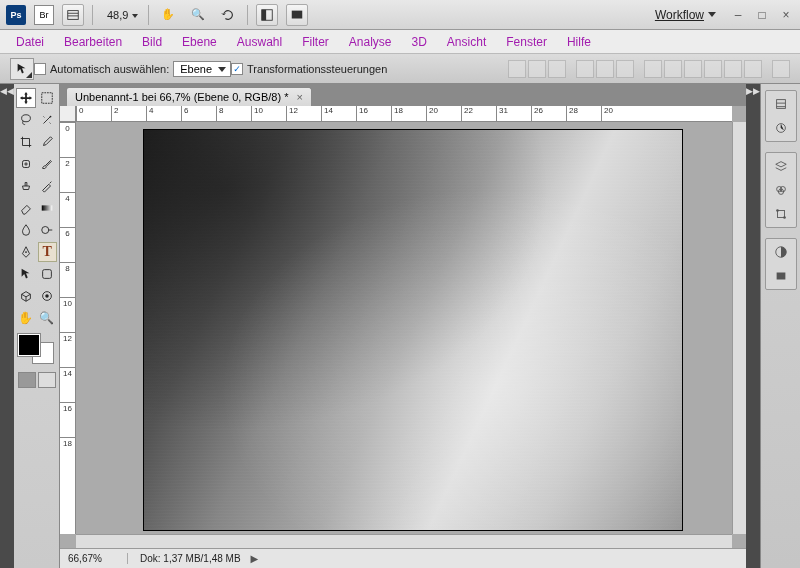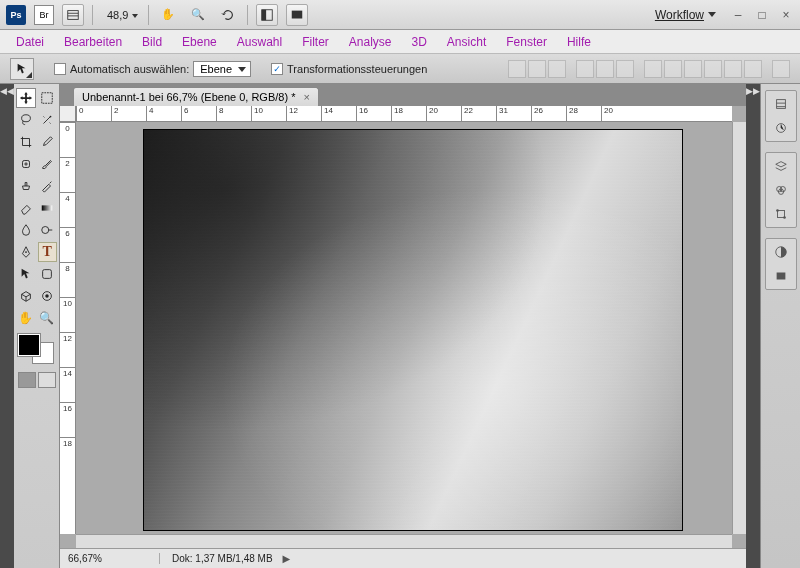--- a/index.html
+++ b/index.html
@@ -12,21 +12,21 @@
 .zoom-display { padding: 2px 12px 2px 6px; font-size: 11px; color: #222; position: relative; }
 .zoom-display::after { content: ""; position: absolute; right: 2px; top: 7px; border-left: 3px solid transparent; border-right: 3px solid transparent; border-top: 4px solid #333; }
 .sep { width: 1px; height: 20px; background: #aaa; }
 .workflow { margin-left: auto; font-size: 12px; color: #222; padding: 0 6px; display: flex; align-items: center; gap: 4px; text-decoration: underline; }
 .workflow::after { content: ""; border-left: 4px solid transparent; border-right: 4px solid transparent; border-top: 5px solid #333; }
 .win-ctrl { width: 16px; height: 16px; display: flex; align-items: center; justify-content: center; color: #555; font-size: 12px; }
 
 .menubar { height: 24px; background: #ededed; border-bottom: 1px solid #bbb; display: flex; align-items: center; padding: 0 8px; gap: 4px; }
 .menu-item { padding: 3px 8px; font-size: 12px; color: #a21caf; }
 
-.optbar { height: 30px; background: linear-gradient(#dcdcdc,#c8c8c8); border-bottom: 1px solid #8a8a8a; display: flex; align-items: center; padding: 0 10px; gap: 20px; }
+.optbar { height: 30px; background: linear-gradient(#dcdcdc,#c8c8c8); border-bottom: 1px solid #8a8a8a; display: flex; align-items: center; padding: 0 10px; gap: 0; }
 .tool-ind { width: 24px; height: 22px; border: 1px solid #999; background: #e5e5e5; display: flex; align-items: center; justify-content: center; position: relative; }
 .tool-ind::after { content: ""; position: absolute; right: 1px; bottom: 1px; border-left: 3px solid transparent; border-top: 3px solid transparent; border-right: 3px solid #333; border-bottom: 3px solid #333; }
 .chk { width: 12px; height: 12px; border: 1px solid #888; background: #fff; display: inline-flex; align-items: center; justify-content: center; font-size: 9px; color: #06c; }
 .opt-label { font-size: 11px; color: #222; }
 .dropdown { border: 1px solid #888; background: #fff; padding: 1px 18px 1px 6px; font-size: 11px; position: relative; }
 .dropdown::after { content: ""; position: absolute; right: 4px; top: 5px; border-left: 4px solid transparent; border-right: 4px solid transparent; border-top: 5px solid #333; }
 .align-grp { display: flex; gap: 2px; margin-left: auto; }
 .align-btn { width: 18px; height: 18px; border: 1px solid #aaa; background: #e0e0e0; opacity: 0.6; }
 
 .workspace { position: absolute; top: 84px; left: 0; right: 0; bottom: 0; display: flex; }
@@ -41,39 +41,39 @@
 .tool.sel { background: #fff; border: 1px solid #888; }
 .tool.hov { background: #e8e0d0; border: 1px solid #aa8; }
 .swatches { margin-top: 6px; width: 36px; height: 30px; position: relative; margin-left: 2px; }
 .sw-fg { position: absolute; top: 0; left: 0; width: 22px; height: 22px; background: #000; border: 1px solid #fff; outline: 1px solid #888; }
 .sw-bg { position: absolute; bottom: 0; right: 0; width: 22px; height: 22px; background: #fff; border: 1px solid #888; }
 .mode-btns { display: flex; gap: 2px; margin-top: 8px; margin-left: 2px; }
 .mode-btn { width: 18px; height: 16px; border: 1px solid #888; background: #ddd; }
 .mode-btn.on { background: #999; }
 
 .docarea { flex: 1; display: flex; flex-direction: column; background: #ababab; }
-.tabbar { height: 22px; background: #8a8a8a; display: flex; align-items: flex-end; padding-left: 13px; }
+.tabbar { height: 22px; background: #8a8a8a; display: flex; align-items: flex-end; padding-left: 6px; }
 .doc-tab { background: linear-gradient(#e8e8e8,#d8d8d8); padding: 3px 8px; font-size: 11px; border: 1px solid #888; border-bottom: none; display: flex; align-items: center; gap: 8px; border-radius: 3px 3px 0 0; }
 .tab-close { font-size: 11px; color: #666; }
 
 .canvas-wrap { flex: 1; position: relative; background: #ababab; overflow: hidden; }
 .ruler-h { position: absolute; top: 0; left: 16px; right: 14px; height: 16px; background: #fff; border-bottom: 1px solid #888; display: flex; font-size: 8px; color: #333; overflow: hidden; }
 .ruler-h span { width: 35px; border-left: 1px solid #888; padding-left: 2px; flex-shrink: 0; }
 .ruler-v { position: absolute; top: 16px; left: 0; bottom: 14px; width: 16px; background: #fff; border-right: 1px solid #888; display: flex; flex-direction: column; font-size: 8px; color: #333; overflow: hidden; }
 .ruler-v span { height: 35px; border-top: 1px solid #888; padding-top: 1px; text-align: center; flex-shrink: 0; }
 .ruler-corner { position: absolute; top: 0; left: 0; width: 16px; height: 16px; background: #eee; border-right: 1px solid #888; border-bottom: 1px solid #888; }
 .canvas-inner { position: absolute; top: 16px; left: 16px; right: 14px; bottom: 14px; background: #ababab; overflow: hidden; }
 .canvas { position: absolute; top: 8px; left: 68px; width: 538px; height: 400px; background: linear-gradient(115deg,#2a2a2a 0%,#555 20%,#888 35%,#aaa 50%,#ddd 65%,#c5c5c5 80%,#999 100%); box-shadow: 0 0 0 1px #000; overflow: hidden; }
 .canvas::before { content: ""; position: absolute; inset: 0; background: repeating-linear-gradient(0deg, rgba(0,0,0,0.15) 0px, rgba(255,255,255,0.1) 1px, rgba(0,0,0,0.1) 2px, rgba(255,255,255,0.05) 3px); mix-blend-mode: overlay; }
 .canvas::after { content: ""; position: absolute; inset: 0; background: radial-gradient(ellipse at 65% 65%, rgba(255,255,255,0.35), transparent 55%), radial-gradient(ellipse at 15% 15%, rgba(0,0,0,0.45), transparent 50%); }
 .scroll-h { position: absolute; bottom: 0; left: 16px; right: 14px; height: 14px; background: #ddd; border-top: 1px solid #999; display: flex; align-items: center; }
 .scroll-v { position: absolute; top: 16px; right: 0; bottom: 14px; width: 14px; background: #ddd; border-left: 1px solid #999; }
 
 .statusbar { height: 20px; background: #e5e5e5; border-top: 1px solid #999; display: flex; align-items: center; font-size: 10px; color: #222; }
-.status-zoom { width: 100px; padding-left: 8px; border-right: 1px solid #aaa; }
+.status-zoom { width: 68px; padding-left: 8px; border-right: 1px solid #aaa; }
 .status-doc { padding-left: 12px; }
 .status-arrow { margin-left: 10px; color: #555; }
 
 .rpanel { width: 40px; background: linear-gradient(#d2d2d2,#c5c5c5); border-left: 1px solid #888; padding-top: 6px; display: flex; flex-direction: column; align-items: center; gap: 4px; }
 .rp-grp { border: 1px solid #999; background: #d8d8d8; width: 32px; padding: 4px 0; display: flex; flex-direction: column; align-items: center; gap: 6px; border-radius: 2px; margin-bottom: 6px; }
 .rp-icon { width: 20px; height: 18px; display: flex; align-items: center; justify-content: center; font-size: 13px; color: #444; }
 
 svg { width: 14px; height: 14px; }
 </style>
 </head>

